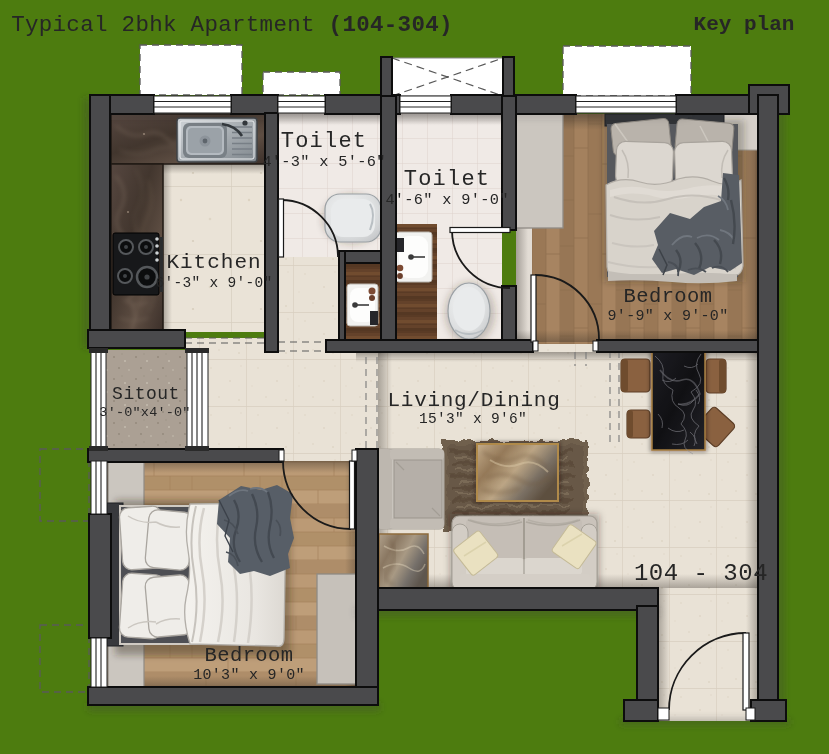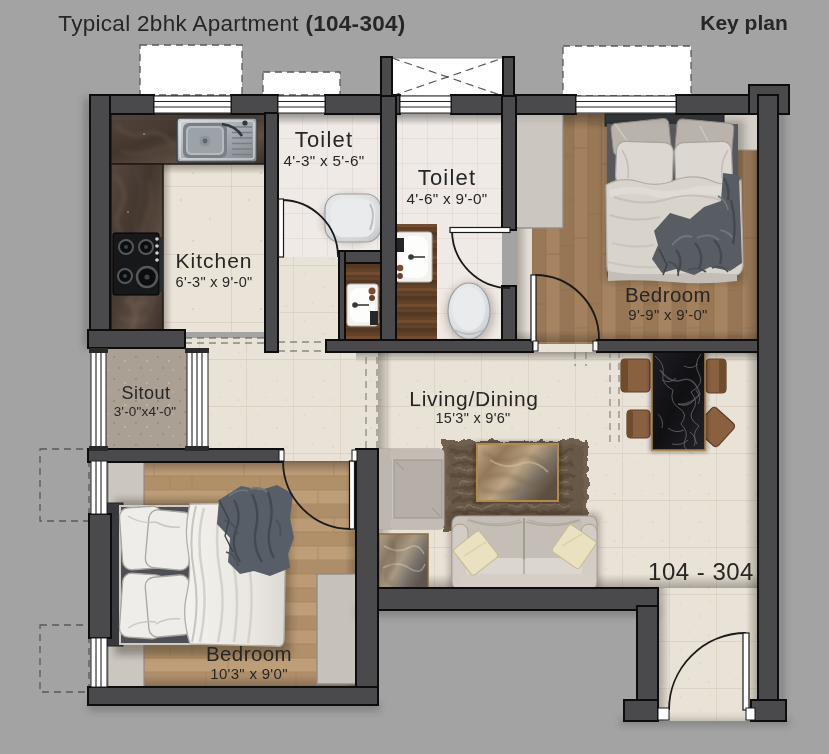--- a/index.html
+++ b/index.html
@@ -1,17 +1,17 @@
 <!DOCTYPE html>
 <html><head>
 <meta charset="utf-8">
 <style>
   html,body{margin:0;padding:0;background:#fff;}
-  #page{position:relative;width:829px;height:754px;background:#a3a3a3;overflow:hidden;
-        font-family:Liberation Sans, sans-serif;}
+  #page{position:relative;width:829px;height:754px;background:#4d7c0f;overflow:hidden;
+        font-family:Liberation Mono, monospace;}
   svg{position:absolute;left:0;top:0;}
   .lbl{fill:#262626;}
 </style>
 </head>
 <body>
 <div id="page">
 <svg width="829" height="754" viewBox="0 0 829 754">
 <defs>
 
   <pattern id="tileL" width="47" height="47" patternUnits="userSpaceOnUse" x="11" y="30">

